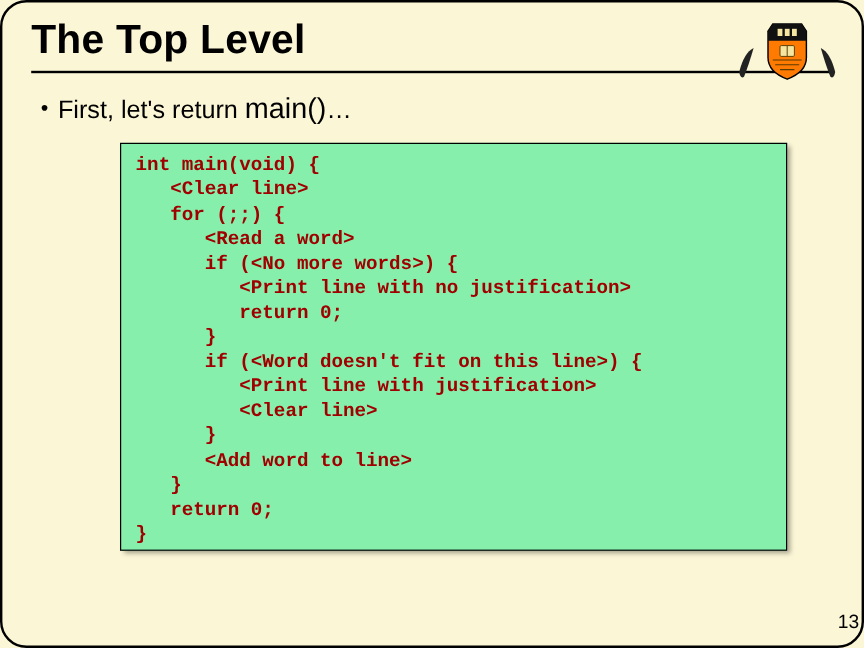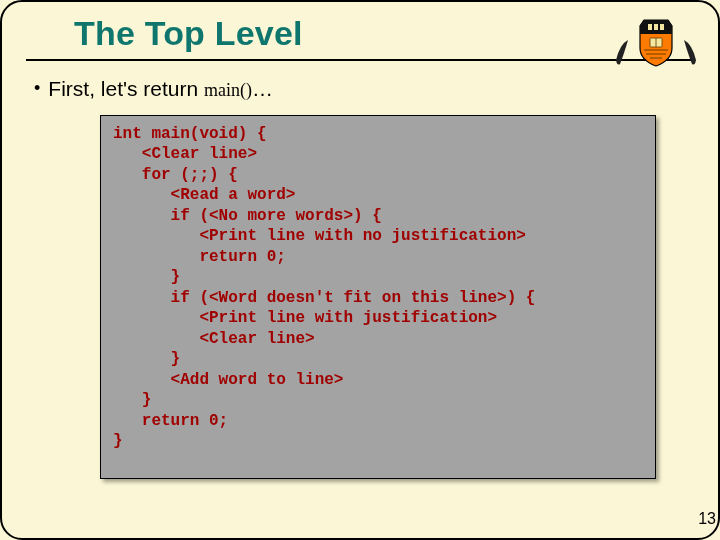--- a/index.html
+++ b/index.html
@@ -19,23 +19,22 @@
     border: 2px solid #000;
     border-radius: 22px;
     background: #fbf6d5;
   }
   .title-wrap {
     padding: 12px 24px 2px 24px;
   }
   .title {
     font-size: 34px;
     font-weight: bold;
-    color: #0f766e;
+    color: #000000;
     letter-spacing: 0.2px;
-    margin-left: 48px;
   }
   .title-rule {
     border: none;
     border-top: 2px solid #000;
     margin: 6px 0 0 0;
   }
   .logo {
     position: absolute;
     top: 12px;
     right: 20px;
@@ -50,30 +49,30 @@
     font-size: 21px;
     color: #000;
   }
   .bullet-row .dot {
     font-size: 18px;
     line-height: 1;
     position: relative;
     top: -2px;
   }
   .bullet-row code {
-    font-family: Liberation Serif, serif;
-    font-size: 18px;
+    font-family: Liberation Sans, sans-serif;
+    font-size: 24px;
   }
   .codebox {
     margin: 14px 0 0 98px;
     width: 530px;
-    background: #a3a3a3;
+    background: #86efac;
     border: 1.5px solid #000;
     box-shadow: 3px 3px 4px rgba(0,0,0,0.35);
-    padding: 8px 12px 26px 12px;
+    padding: 8px 12px 2px 12px;
   }
   .codebox pre {
     margin: 0;
     font-family: "Courier New", Courier, monospace;
     font-weight: bold;
     font-size: 16px;
     line-height: 1.28;
     color: #a00000;
     white-space: pre;
   }

